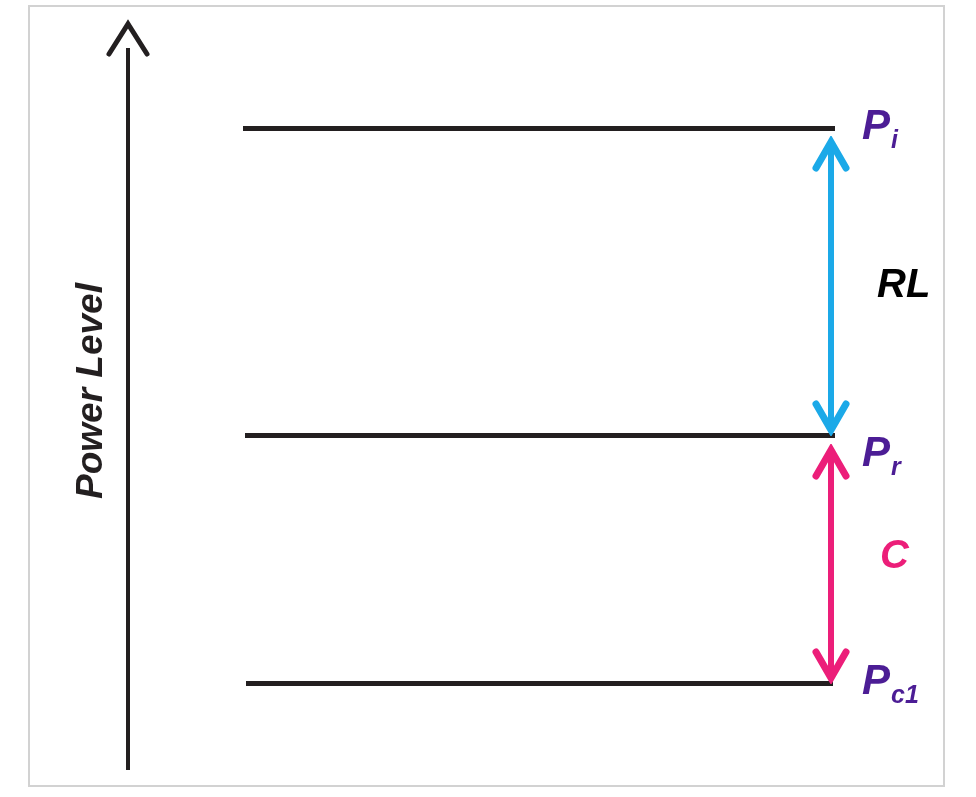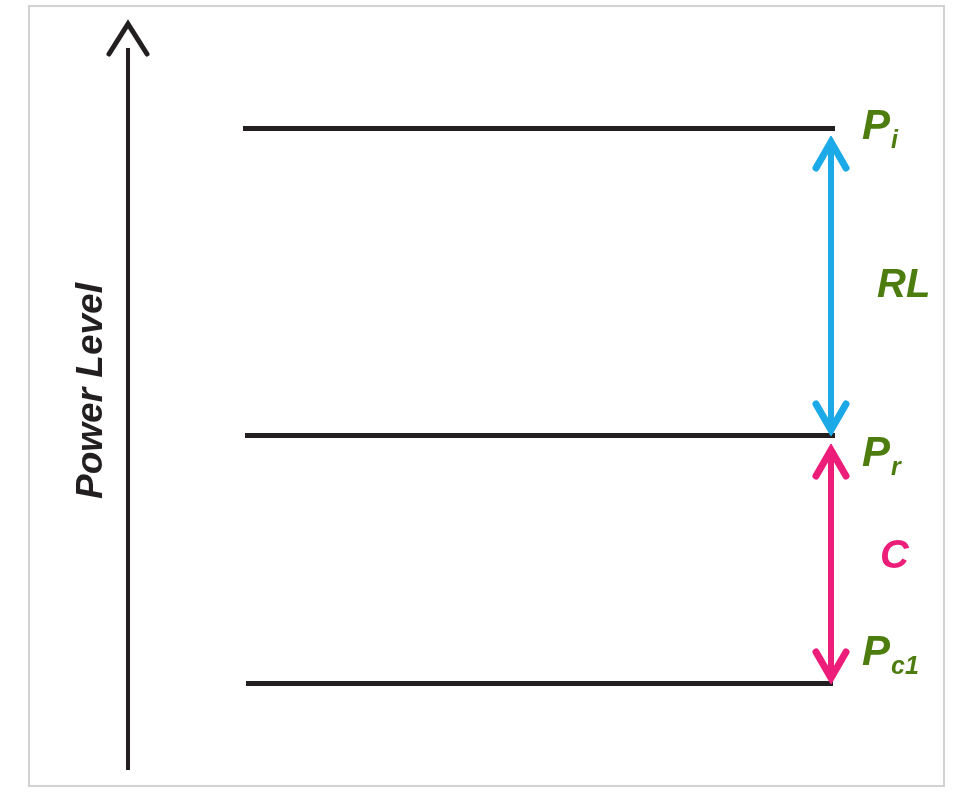--- a/index.html
+++ b/index.html
@@ -67,21 +67,21 @@
   
   .measure-arrow {
     position: absolute;
   }
   
   .level-label {
     position: absolute;
     font-size: 42px;
     font-weight: bold;
     font-style: italic;
-    color: #4d7c0f;
+    color: #4c1d95;
     white-space: nowrap;
     line-height: 1;
   }
   .level-label .sub {
     font-size: 25px;
     vertical-align: baseline;
     position: relative;
     top: 9px;
     left: 1px;
     font-weight: bold;
@@ -120,37 +120,37 @@
   <div class="level-line" style="left:246px; top:681px; width:587px;"></div>
 
   <div class="measure-arrow" style="left:808px; top:136px; width:46px; height:300px;">
     <svg width="46" height="300" viewBox="0 0 46 300" xmlns="http://www.w3.org/2000/svg">
       <line x1="23" y1="10" x2="23" y2="290" stroke="#1ba9e8" stroke-width="6"></line>
       <polyline points="8,32 23,6 38,32" fill="none" stroke="#1ba9e8" stroke-width="7" stroke-linecap="round" stroke-linejoin="miter"></polyline>
       <polyline points="8,268 23,294 38,268" fill="none" stroke="#1ba9e8" stroke-width="7" stroke-linecap="round" stroke-linejoin="miter"></polyline>
     </svg>
   </div>
 
-  <div class="measure-label" style="left:877px; top:263px; color:#4d7c0f;">RL</div>
+  <div class="measure-label" style="left:877px; top:263px; color:#000000;">RL</div>
 
   <div class="measure-arrow" style="left:808px; top:444px; width:46px; height:240px;">
     <svg width="46" height="240" viewBox="0 0 46 240" xmlns="http://www.w3.org/2000/svg">
       <line x1="23" y1="10" x2="23" y2="230" stroke="#ec1e79" stroke-width="6"></line>
       <polyline points="8,32 23,6 38,32" fill="none" stroke="#ec1e79" stroke-width="7" stroke-linecap="round" stroke-linejoin="miter"></polyline>
       <polyline points="8,208 23,234 38,208" fill="none" stroke="#ec1e79" stroke-width="7" stroke-linecap="round" stroke-linejoin="miter"></polyline>
     </svg>
   </div>
 
   <div class="measure-label" style="left:880px; top:534px; color:#ec1e79;">C</div>
 
   <div class="level-label" style="left:862px; top:104px;">
     <span>P</span><span class="sub">i</span>
   </div>
 
   <div class="level-label" style="left:862px; top:431px;">
     <span>P</span><span class="sub">r</span>
   </div>
 
-  <div class="level-label" style="left:862px; top:630px;">
+  <div class="level-label" style="left:862px; top:659px;">
     <span>P</span><span class="sub">c1</span>
   </div>
 
 </div>
 
 </body></html>

